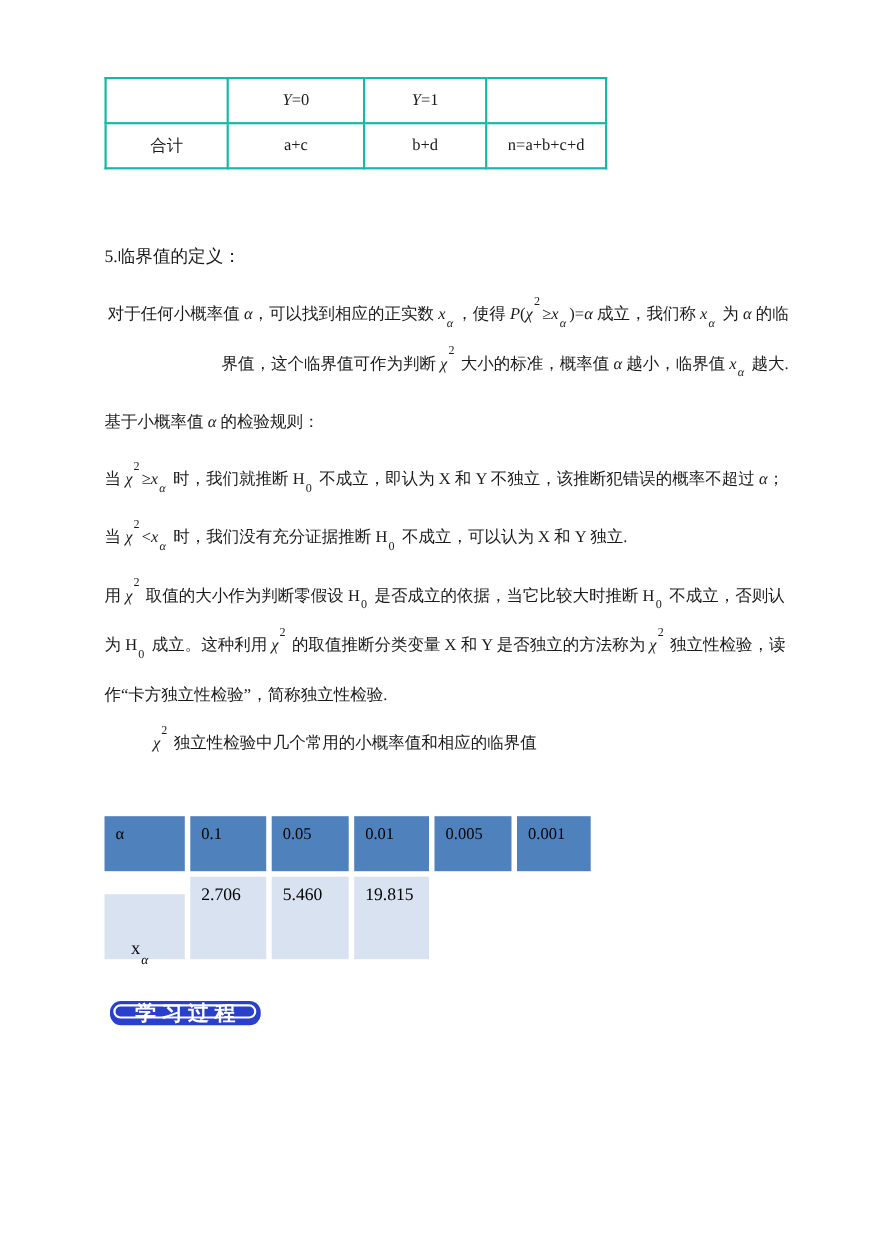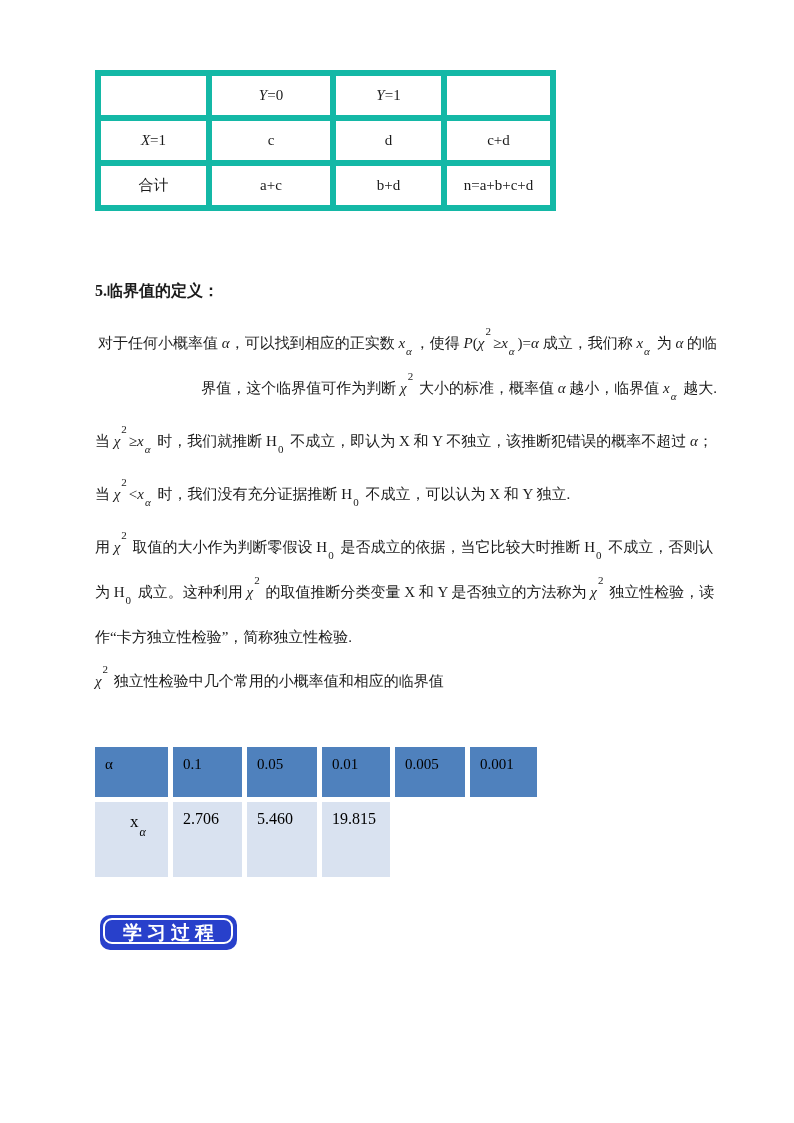--- a/index.html
+++ b/index.html
@@ -20,44 +20,44 @@
   .fsup { font-size: 11px; position: relative; top: -13px; margin: 0 2px 0 1px; }
   .fsub { font-size: 11px; position: relative; top: 7px; margin: 0 3px 0 1px; }
 
   
   table.ctable {
     border-collapse: collapse;
     table-layout: fixed;
     width: 455px;
   }
   table.ctable td {
-    border: 6px solid #14b8a6;
+    border: 2px solid #14b8a6;
     height: 39px;
     text-align: center;
     vertical-align: middle;
     font-size: 15px;
     padding: 0;
   }
   .col-a { width: 111px; } .col-b { width: 124px; } .col-c { width: 111px; } .col-d { width: 109px; }
 
   
   .sec-heading {
     margin: 70px 0 0 0;
     font-size: 16px;
-    font-weight: bold;
+    font-weight: normal;
     line-height: 20px;
   }
   .para {
     margin: 8px 0 0 0;
     width: 622px;
     font-size: 15px;
     line-height: 44px;
   }
   .para.first { margin-top: 20px; text-align: right; }
-  .para.nomargin { margin-top: 0; }
+  .para.nomargin { margin-top: 0; margin-left: 44px; }
 
   
   .crit-table {
     margin-top: 43px;
     display: grid;
     grid-template-columns: 73px 69px 70px 68px 70px 67px;
     grid-template-rows: 50px 75px;
     gap: 5px;
     width: 442px;
   }
@@ -70,31 +70,32 @@
   }
   .crit-v {
     background: #d9e2f0;
     box-sizing: border-box;
     padding: 8px 0 4px 10px;
     font-size: 16px;
     color: #000;
   }
   .crit-label {
     display: flex;
-    align-items: flex-start;
-    padding: 10px 0 0 35px;
+    align-items: flex-end;
+    padding: 10px 0 0 24px;
     font-size: 17px;
+    margin-top: 16px;
   }
   .crit-label .fsub { font-size: 12px; top: 9px; }
 
   
   .badge {
     position: relative;
     margin: 38px 0 0 5px;
-    width: 137px; height: 35px;
+    width: 137px; height: 22px;
     background: #2840cb;
     border-radius: 10px;
     display: flex;
     align-items: center;
     justify-content: center;
     color: #ffffff;
     font-family: "Liberation Sans", sans-serif;
     font-weight: bold;
     font-size: 19px;
     letter-spacing: 5px;
@@ -122,37 +123,32 @@
         <col class="col-d">
     </colgroup>
     <tbody>
       <tr>
         <td></td>
         <td><span class="it">Y</span>=0</td>
         <td><span class="it">Y</span>=1</td>
         <td></td>
       </tr>
       <tr>
-        <td><span class="it">X</span>=1</td>
-        <td>c</td>
-        <td>d</td>
-        <td>c+d</td>
-      </tr>
-      <tr>
         <td>合计</td>
         <td>a+c</td>
         <td>b+d</td>
         <td>n=a+b+c+d</td>
       </tr>
     </tbody>
   </table>
 
   <div class="sec-heading">5.临界值的定义：</div>
 
   <p class="para first">对于任何小概率值 <span class="it">α</span>，可以找到相应的正实数 <span class="fm"><span class="it">x</span><span class="fsub it">α</span></span>，使得 <span class="it">P</span>(<span class="fm"><span class="it">χ</span><span class="fsup">2</span></span>≥<span class="fm"><span class="it">x</span><span class="fsub it">α</span></span>)=<span class="it">α</span> 成立，我们称 <span class="fm"><span class="it">x</span><span class="fsub it">α</span></span> 为 <span class="it">α</span> 的临界值，这个临界值可作为判断 <span class="fm"><span class="it">χ</span><span class="fsup">2</span></span> 大小的标准，概率值 <span class="it">α</span> 越小，临界值 <span class="fm"><span class="it">x</span><span class="fsub it">α</span></span> 越大.</p>
+  <p class="para">基于小概率值 <span class="it">α</span> 的检验规则：</p>
   <p class="para">当 <span class="fm"><span class="it">χ</span><span class="fsup">2</span></span>≥<span class="fm"><span class="it">x</span><span class="fsub it">α</span></span> 时，我们就推断 <span class="fm"><span>H</span><span class="fsub">0</span></span> 不成立，即认为 X 和 Y 不独立，该推断犯错误的概率不超过 <span class="it">α</span>；</p>
   <p class="para">当 <span class="fm"><span class="it">χ</span><span class="fsup">2</span></span>&lt;<span class="fm"><span class="it">x</span><span class="fsub it">α</span></span> 时，我们没有充分证据推断 <span class="fm"><span>H</span><span class="fsub">0</span></span> 不成立，可以认为 X 和 Y 独立.</p>
   <p class="para">用 <span class="fm"><span class="it">χ</span><span class="fsup">2</span></span> 取值的大小作为判断零假设 <span class="fm"><span>H</span><span class="fsub">0</span></span> 是否成立的依据，当它比较大时推断 <span class="fm"><span>H</span><span class="fsub">0</span></span> 不成立，否则认为 <span class="fm"><span>H</span><span class="fsub">0</span></span> 成立。这种利用 <span class="fm"><span class="it">χ</span><span class="fsup">2</span></span> 的取值推断分类变量 X 和 Y 是否独立的方法称为 <span class="fm"><span class="it">χ</span><span class="fsup">2</span></span> 独立性检验，读作“卡方独立性检验”，简称独立性检验.</p>
   <p class="para nomargin"><span class="fm"><span class="it">χ</span><span class="fsup">2</span></span> 独立性检验中几个常用的小概率值和相应的临界值</p>
 
   <div class="crit-table">
     <div class="crit-h">α</div>
     <div class="crit-h">0.1</div>
     <div class="crit-h">0.05</div>
     <div class="crit-h">0.01</div>

